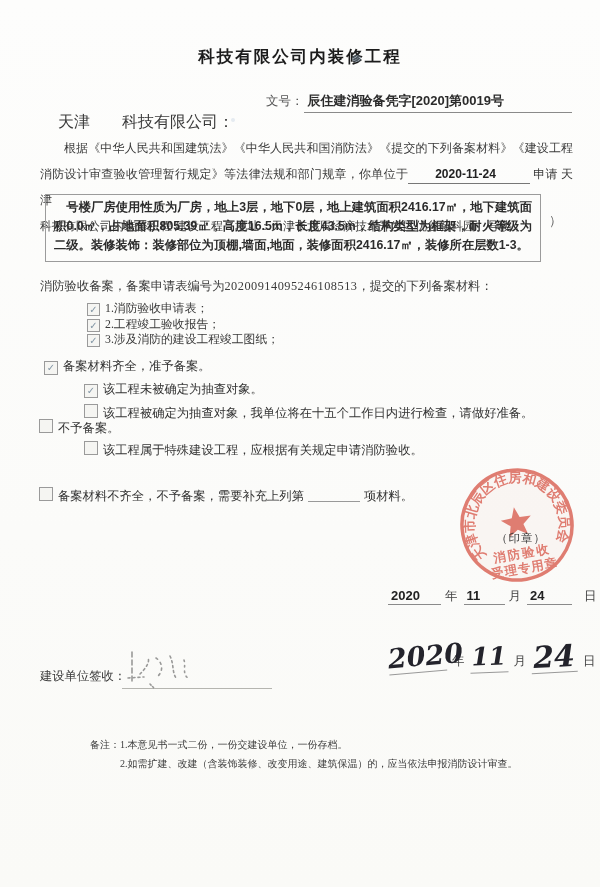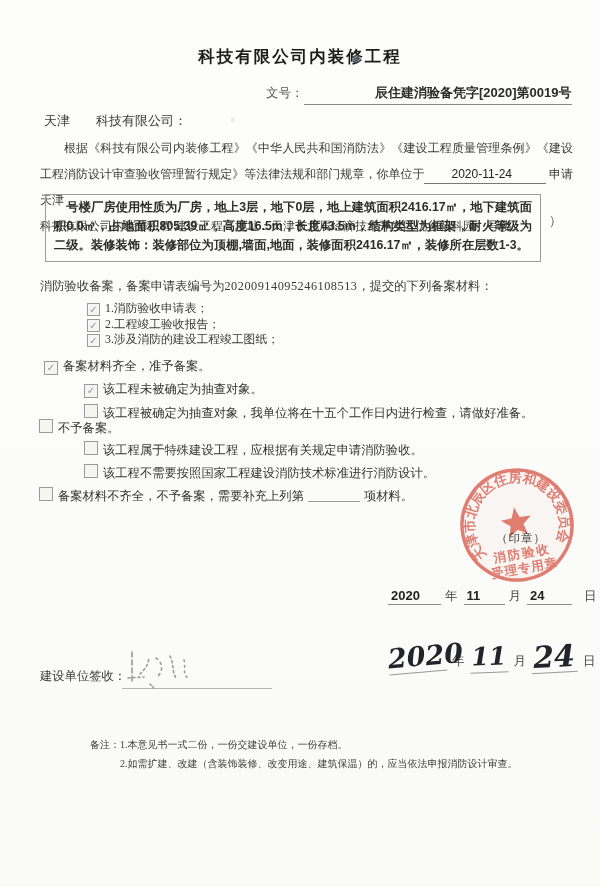--- a/index.html
+++ b/index.html
@@ -8,29 +8,29 @@
     background:linear-gradient(180deg,#fdfdfc 0%,#fbfbf9 60%,#fafaf7 100%);
     font-family:"Liberation Serif","DejaVu Serif",serif;
     color:#3d3d3d;overflow:hidden;
   }
   .abs{position:absolute;}
   
   .title{top:46px;left:0;width:100%;text-align:center;
     font-family:"Liberation Sans","DejaVu Sans",sans-serif;
     font-weight:bold;font-size:16.5px;letter-spacing:2px;color:#1c1c1c;}
   
-  .docno{top:84px;left:266px;display:flex;align-items:baseline;font-size:12.5px;color:#555;text-align:right;}
+  .docno{top:92px;left:266px;display:flex;align-items:baseline;font-size:12.5px;color:#555;}
   .docno .val{display:inline-block;width:264px;border-bottom:1px solid #8a8a8a;
     font-family:"Liberation Sans","DejaVu Sans",sans-serif;font-weight:bold;
     font-size:13px;color:#2b2b2b;padding:0 0 2px 4px;}
   
-  .recipient{top:112px;left:44px;font-size:13px;color:#3a3a3a;}
+  .recipient{top:112px;left:58px;font-size:16px;color:#3a3a3a;}
   .intro{top:135px;left:40px;width:533px;font-size:12px;line-height:26px;text-align:justify;color:#3a3a3a;}
   .intro .p1{text-indent:2em;}
-  .date-ul{font-family:"Liberation Sans","DejaVu Sans",sans-serif;font-weight:normal;color:#222;
+  .date-ul{font-family:"Liberation Sans","DejaVu Sans",sans-serif;font-weight:bold;color:#222;
     border-bottom:1px solid #777;display:inline-block;padding:0 34px 1px 3px;line-height:16px;}
   .pbox{top:194px;left:45px;width:478px;height:60px;border:1px solid #9b9b9b;
     padding:3px 8px;font-family:"Liberation Sans","DejaVu Sans",sans-serif;
     font-weight:600;font-size:12.3px;line-height:19px;color:#2c2c2c;text-align:justify;}
   .paren{top:212px;left:549px;font-size:13px;color:#666;}
   .filing{top:278px;left:40px;font-size:12.3px;color:#3a3a3a;}
   .filing .num{letter-spacing:.5px;}
   
   .cb{display:inline-block;width:11px;height:11px;border:1px solid #9a9a9a;
     background:#f5f5f2;vertical-align:-1px;margin-right:5px;text-align:center;
@@ -76,21 +76,21 @@
   <div class="abs title">科技有限公司内装修工程</div>
 
   <div class="abs docno">
     <span>文号：</span>
     <span class="val">辰住建消验备凭字[2020]第0019号</span>
   </div>
 
   <div class="abs recipient">天津　　科技有限公司：</div>
 
   <div class="abs intro">
-    <div class="p1"><span>根据《科技有限公司内装修工程》《中华人民共和国消防法》《建设工程质量管理条例》《建设工程消防设计审查验收管理暂行规定》等法律法规和部门规章，你单位于</span><span class="date-ul">2020-11-24</span> <span>申请 天津</span></div>
+    <div class="p1"><span>根据《中华人民共和国建筑法》《中华人民共和国消防法》《提交的下列备案材料》《建设工程消防设计审查验收管理暂行规定》等法律法规和部门规章，你单位于</span><span class="date-ul">2020-11-24</span> <span>申请 天津</span></div>
     <div>科技有限公司内装修工程 建设工程（地址：天津市北辰经济技术开发区优谷新科园　号楼；</div>
   </div>
 
   <div class="abs pbox">　号楼厂房使用性质为厂房，地上3层，地下0层，地上建筑面积2416.17㎡，地下建筑面积0.0㎡，占地面积805.39㎡，高度16.5m，长度43.5m，结构类型为框架，耐火等级为二级。装修装饰：装修部位为顶棚,墙面,地面，装修面积2416.17㎡，装修所在层数1-3。</div>
   <div class="abs paren">）</div>
 
   <div class="abs filing">
     <span>消防验收备案，备案申请表编号为</span><span class="num">20200914095246108513</span><span>，提交的下列备案材料：</span>
   </div>
 
@@ -113,23 +113,20 @@
     <span class="cb lg"><span>✓</span></span><span>该工程未被确定为抽查对象。</span>
   </div>
   <div class="abs dec" style="top:404px;left:84px;">
     <span class="cb lg"></span><span>该工程被确定为抽查对象，我单位将在十五个工作日内进行检查，请做好准备。</span>
   </div>
   <div class="abs dec" style="top:419px;left:39px;">
     <span class="cb lg"></span><span>不予备案。</span>
   </div>
   <div class="abs dec" style="top:441px;left:84px;">
     <span class="cb lg"></span><span>该工程属于特殊建设工程，应根据有关规定申请消防验收。</span>
-  </div>
-  <div class="abs dec" style="top:464px;left:84px;">
-    <span class="cb lg"></span><span>该工程不需要按照国家工程建设消防技术标准进行消防设计。</span>
   </div>
   <div class="abs dec" style="top:487px;left:39px;text-align:right;">
     <span class="cb lg"></span><span>备案材料不齐全，不予备案，需要补充上列第</span><span class="blank"></span><span>项材料。</span>
   </div>
 
   <div class="abs stamp">
     <svg width="160" height="160" viewBox="0 0 160 160">
       <g opacity="0.78" transform="rotate(-10 80 80)">
         <circle cx="80" cy="80" r="55" fill="rgba(225,95,80,0.05)" stroke="#d85a4c" stroke-width="3.5"></circle>
         <defs>

